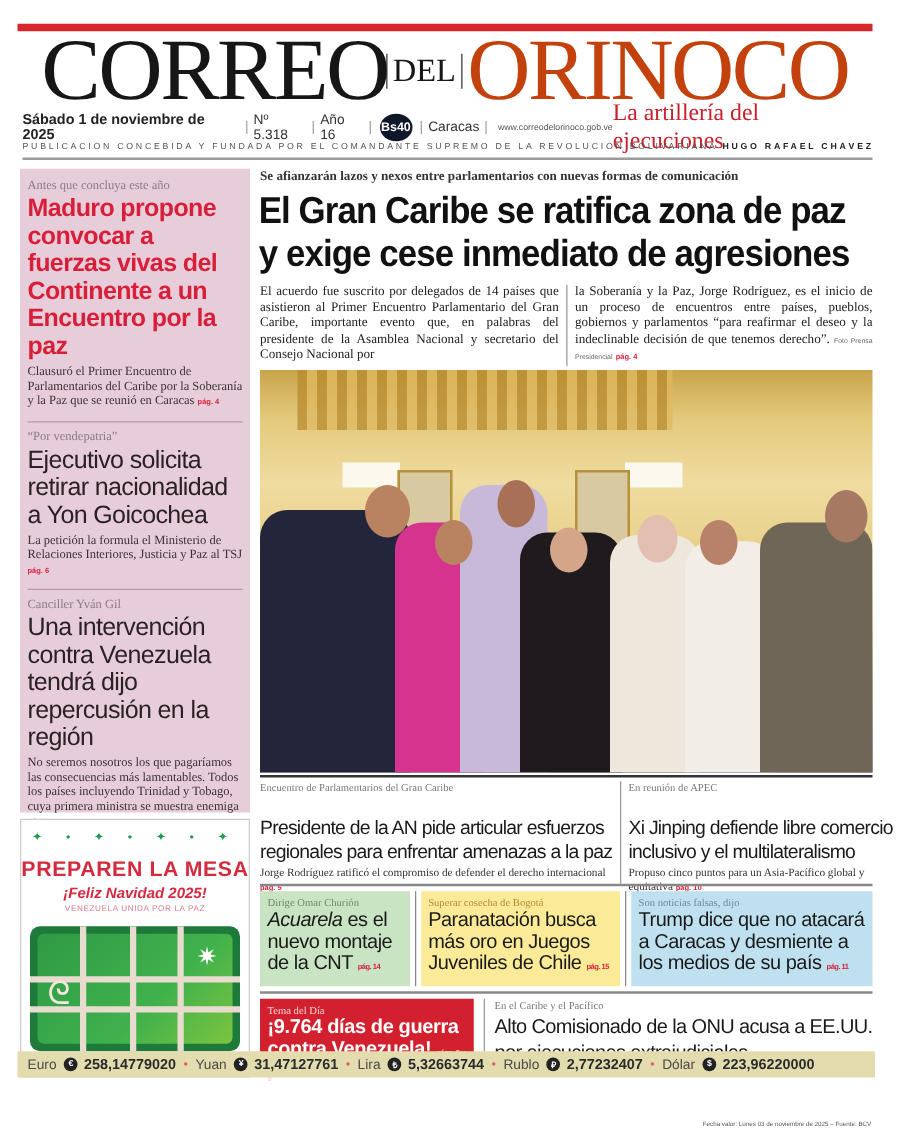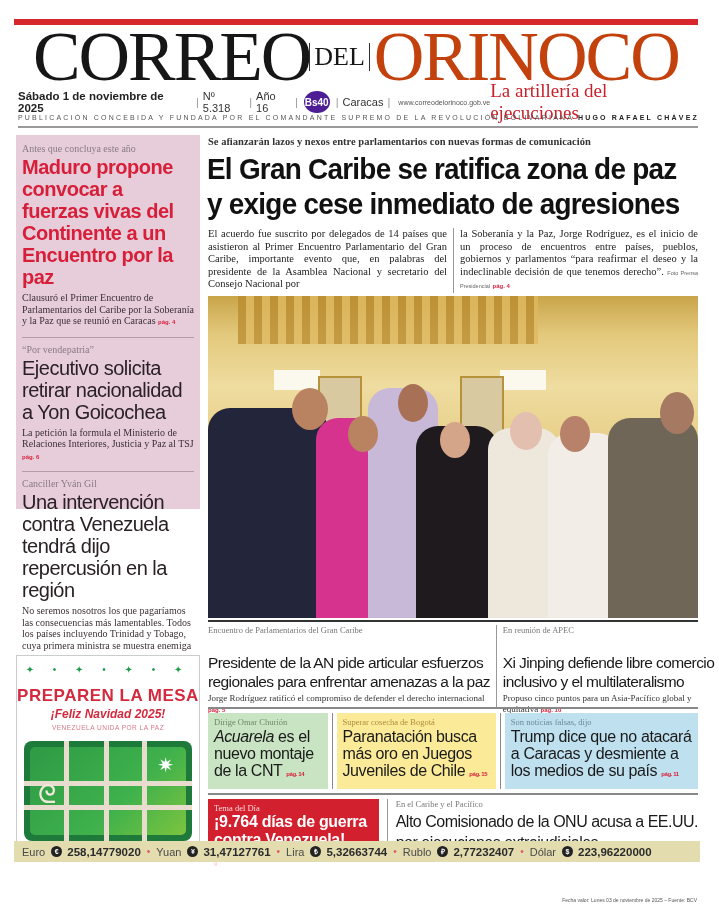--- a/index.html
+++ b/index.html
@@ -10,29 +10,29 @@
   .top-rule { position: absolute; left: 14px; top: 19px; width: 684px; height: 6px; background: #d7262c; }
   .title-row { position: absolute; left: 12px; top: 26px; width: 688px; height: 62px; display: flex; align-items: center; justify-content: center; }
   .brand-big { font-family: "Liberation Serif", serif; font-size: 70px; line-height: 62px; letter-spacing: -2px; color: #161616; transform: scaleX(1.02); transform-origin: left; }
   .brand-mid { display: flex; align-items: center; font-family: "Liberation Serif", serif; font-size: 26px; color: #161616; }
   .brand-mid .bar { width: 1px; height: 28px; background: #333; margin: 0 4px; }
   .brand-right { font-family: "Liberation Serif", serif; font-size: 70px; line-height: 62px; letter-spacing: -2px; color: #c2410c; }
 
   .info-row { position: absolute; left: 18px; top: 91px; width: 682px; height: 22px; display: flex; align-items: center; font-size: 11px; color: #333; }
   .info-row .date { font-weight: bold; color: #222; font-size: 11.5px; }
   .info-row .sep { color: #999; margin: 0 4px; }
-  .bs-badge { display: inline-flex; align-items: center; justify-content: center; width: 26px; height: 22px; border-radius: 50%; background: #4c1d95; color: #fff; font-weight: bold; font-size: 10px; margin: 0 2px; }
+  .bs-badge { display: inline-flex; align-items: center; justify-content: center; width: 26px; height: 22px; border-radius: 50%; background: #0f172a; color: #fff; font-weight: bold; font-size: 10px; margin: 0 2px; }
   .info-row .url { font-size: 7px; color: #555; margin-left: 4px; }
   .tagline { margin-left: auto; font-family: "Liberation Serif", serif; font-size: 19px; color: #c8212b; }
 
   .pub-line { position: absolute; left: 18px; top: 114px; width: 680px; height: 14px; font-size: 7px; letter-spacing: 2.2px; color: #555; border-bottom: 2px solid #9a9a9a; white-space: nowrap; overflow: hidden; }
   .pub-line b { color: #222; }
 
   
-  .sidebar { position: absolute; left: 16px; top: 135px; width: 184px; height: 374px; background: #e6cdd9; padding: 8px 6px 0 6px; }
+  .sidebar { position: absolute; left: 16px; top: 135px; width: 184px; height: 515px; background: #e6cdd9; padding: 8px 6px 0 6px; }
   .kicker { font-family: "Liberation Serif", serif; font-size: 10px; color: #8a7b85; }
   .side-head-red { font-family: "Liberation Sans", sans-serif; font-weight: bold; font-size: 20px; line-height: 22px; color: #d81f3a; letter-spacing: -0.5px; margin-top: 2px; }
   .side-deck { font-family: "Liberation Serif", serif; font-size: 10px; line-height: 11.5px; color: #3c3035; margin-top: 4px; }
   .pg { font-family: "Liberation Sans", sans-serif; font-size: 6px; color: #d81f3a; font-weight: bold; }
   .side-div { height: 1px; background: #b79aa8; margin: 8px 0 6px 0; }
   .side-head { font-family: "Liberation Sans", sans-serif; font-size: 20px; line-height: 22px; color: #2a2126; letter-spacing: -0.5px; margin-top: 2px; }
 
   
   .ad { position: absolute; left: 16px; top: 655px; width: 184px; height: 207px; border: 1px solid #ccc; background: #fff; text-align: center; }
   .ad .stars { color: #1f9b4a; font-size: 10px; letter-spacing: 8px; margin-top: 8px; height: 18px; }

